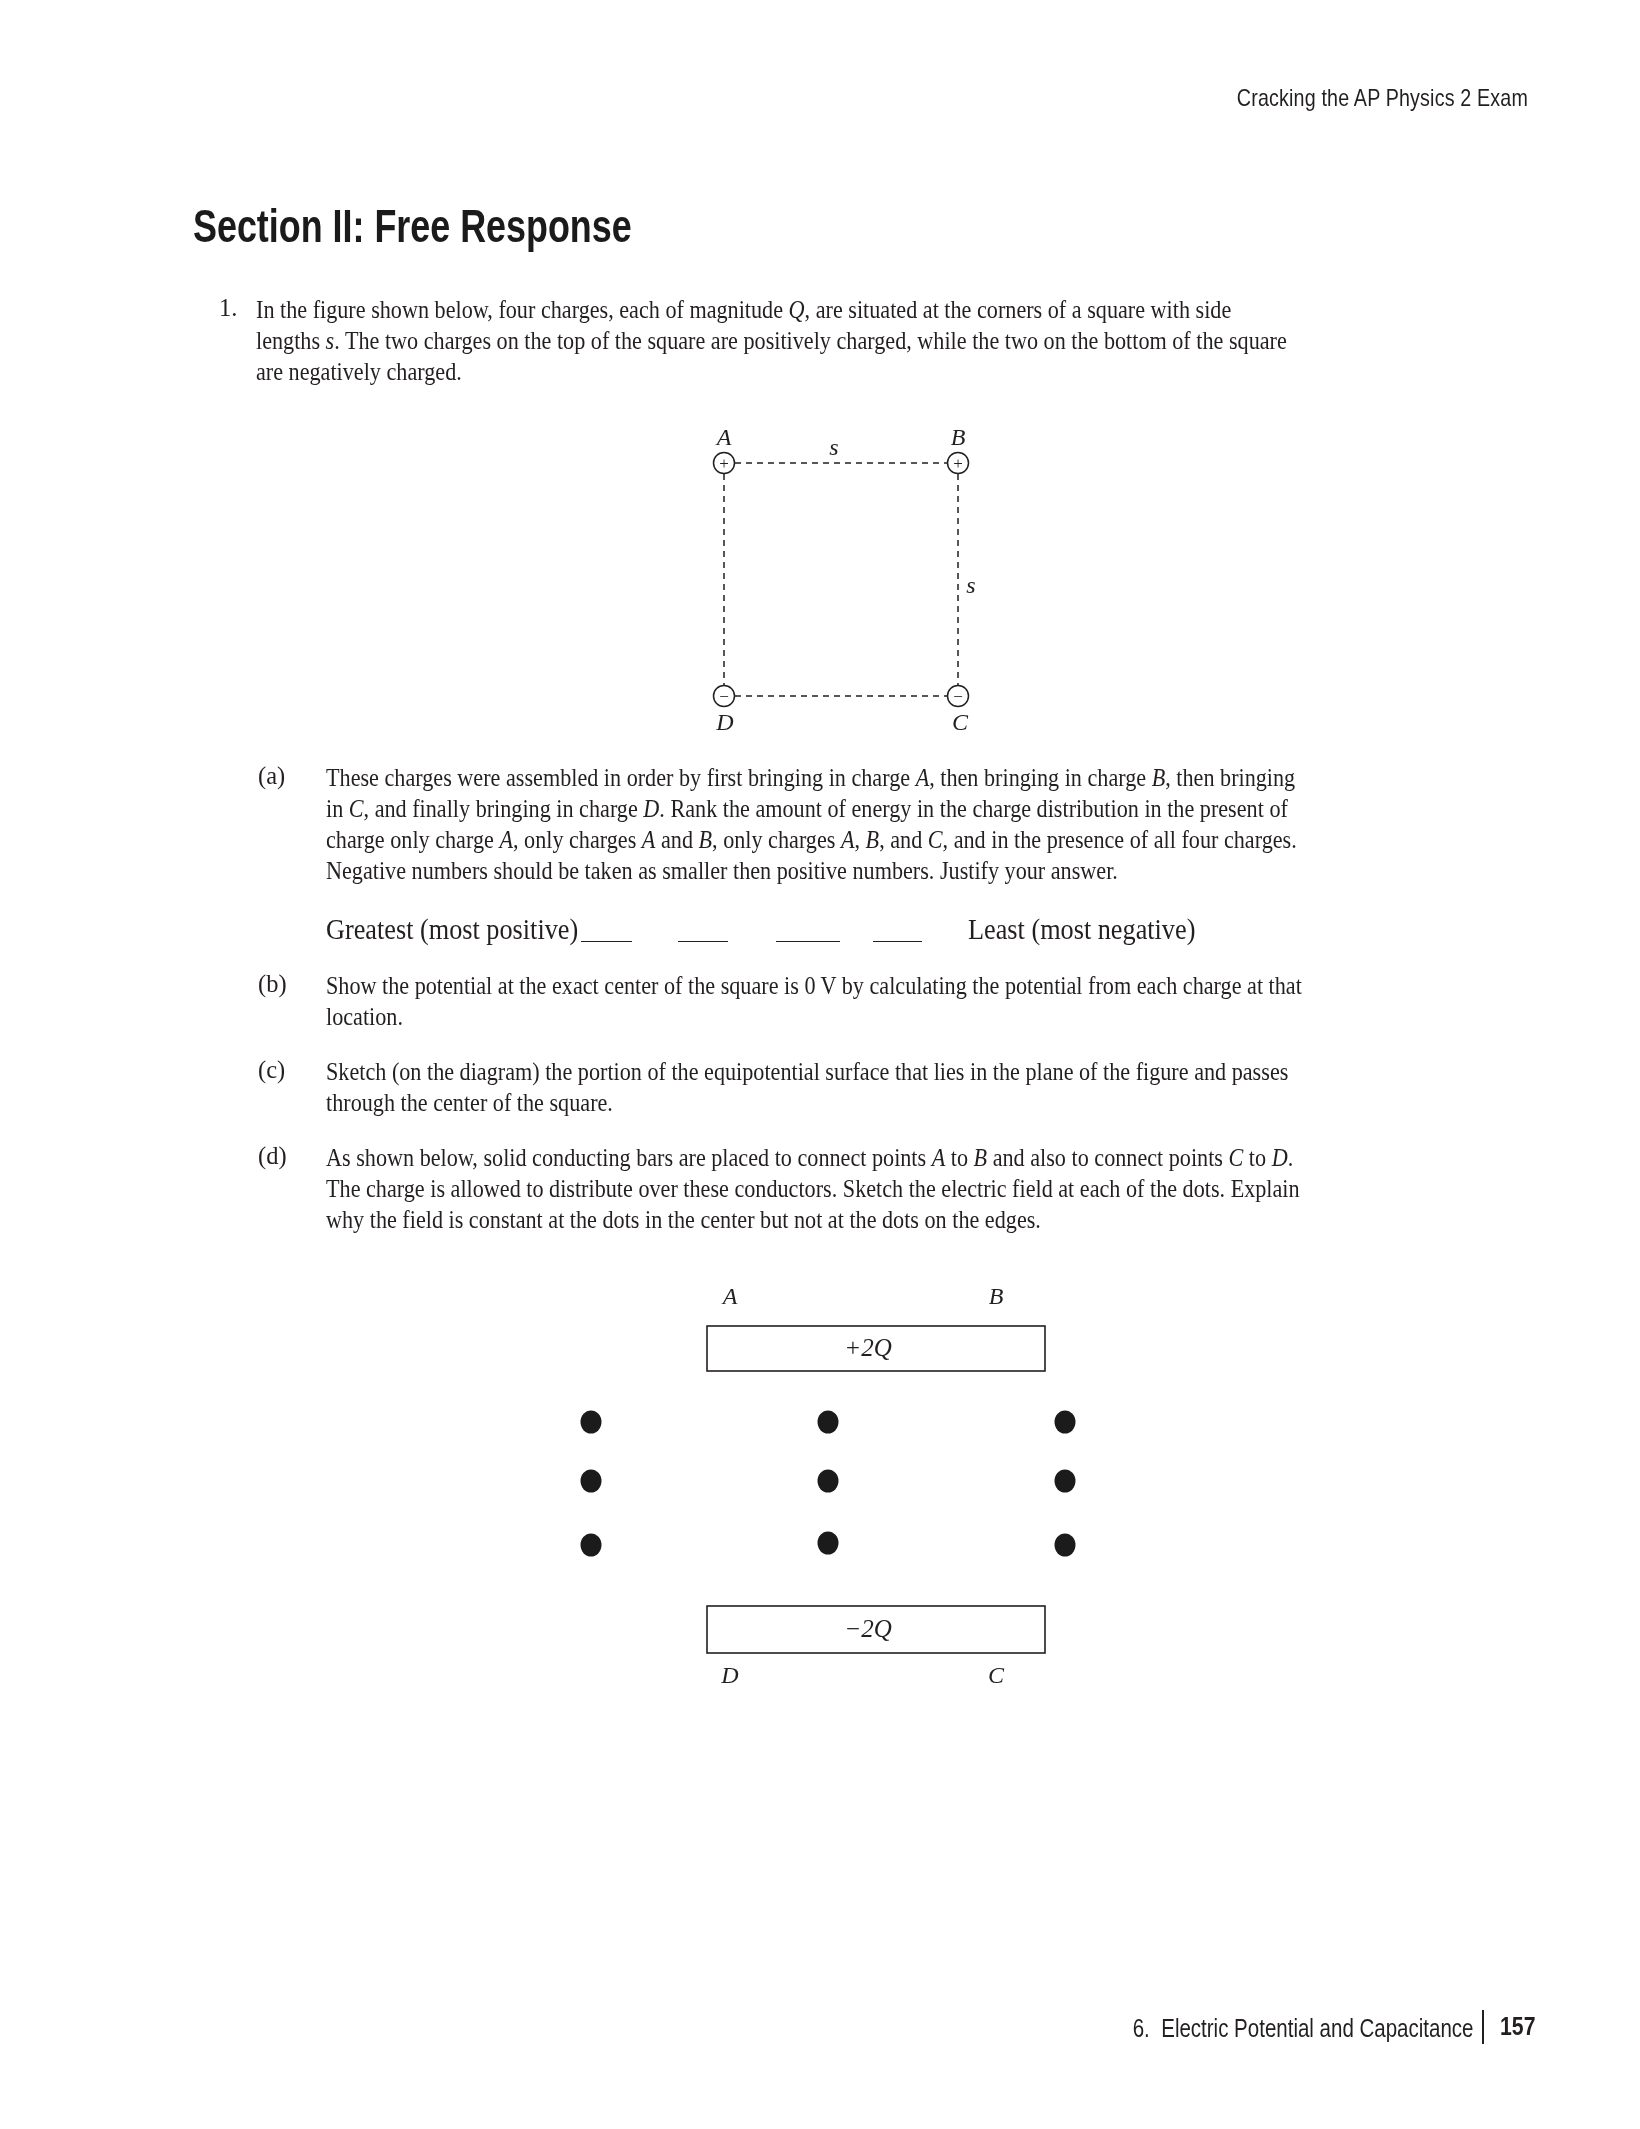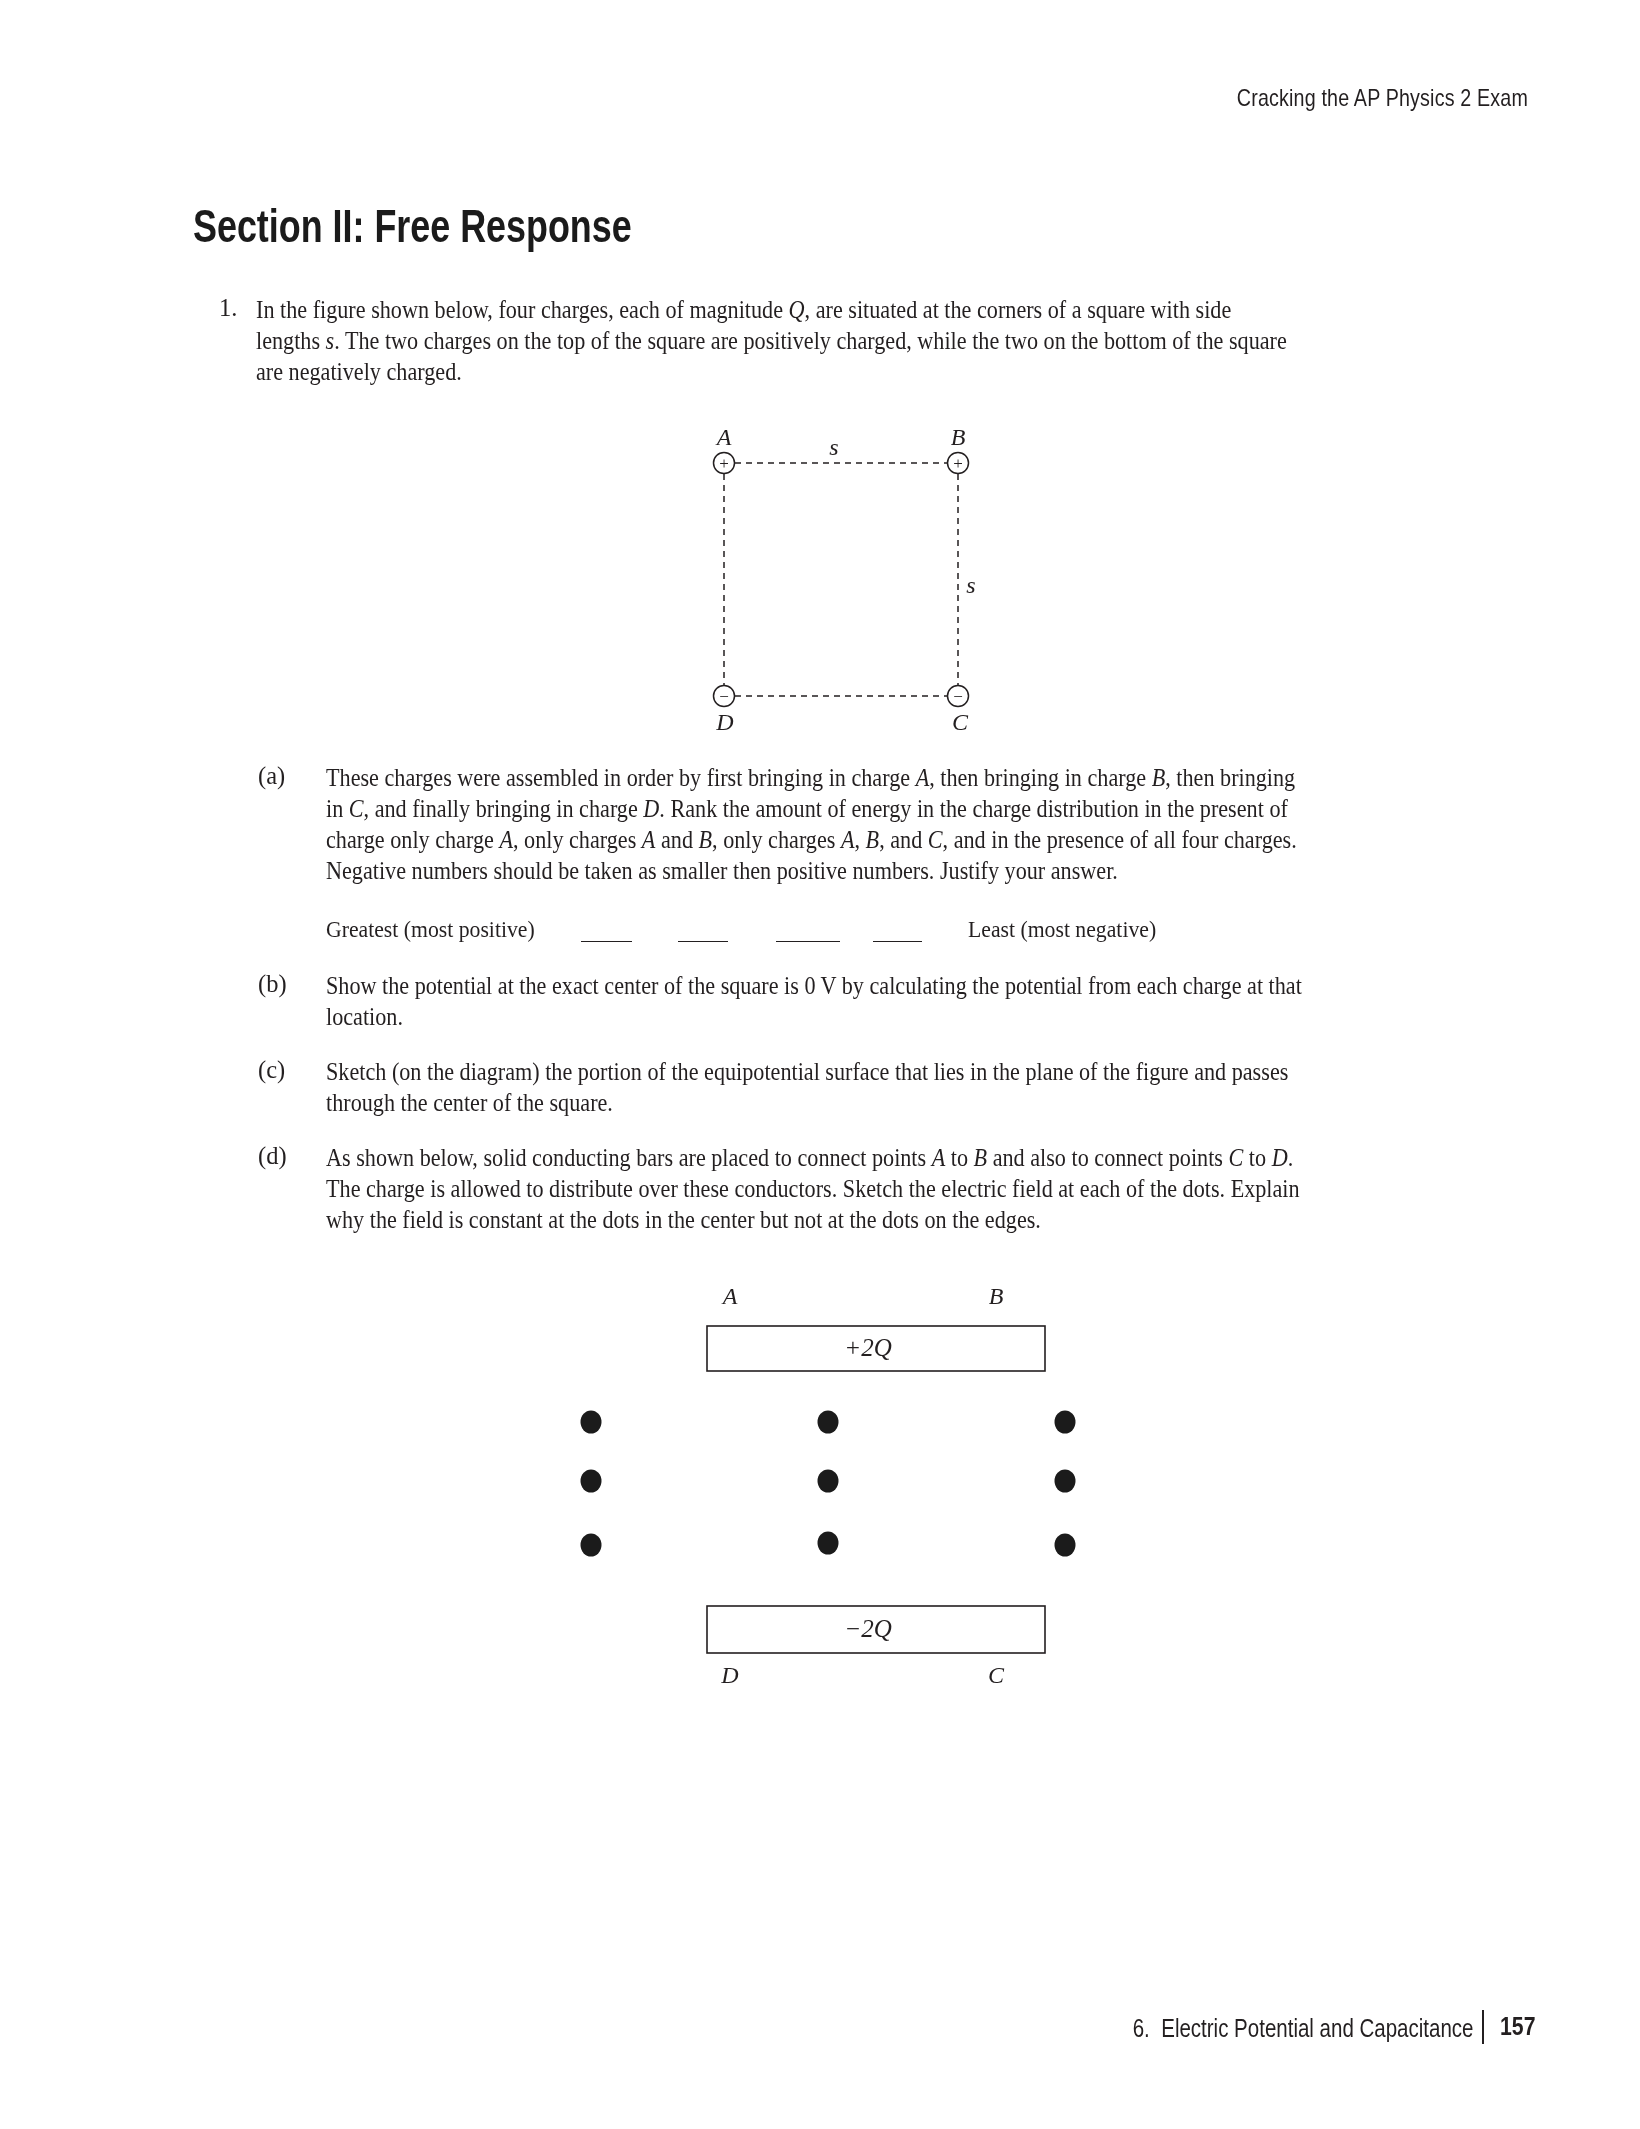--- a/index.html
+++ b/index.html
@@ -68,21 +68,21 @@
 </svg>
 
 <div class="abs serif plabel" style="left:258px; top:762px;">(a)</div>
 <div class="abs serif para" style="left:326px; top:762px;">
   <div>These charges were assembled in order by first bringing in charge <i>A</i>, then bringing in charge <i>B</i>, then bringing</div>
   <div>in <i>C</i>, and finally bringing in charge <i>D</i>. Rank the amount of energy in the charge distribution in the present of</div>
   <div>charge only charge <i>A</i>, only charges <i>A</i> and <i>B</i>, only charges <i>A</i>, <i>B</i>, and <i>C</i>, and in the presence of all four charges.</div>
   <div>Negative numbers should be taken as smaller then positive numbers. Justify your answer.</div>
 </div>
 
-<div class="abs serif" style="left:326px; top:914px; font-size:24px; line-height:31px; width:900px; height:31px;">
+<div class="abs serif" style="left:326px; top:914px; font-size:29px; line-height:31px; width:900px; height:31px;">
   <span class="abs" style="left:0; top:0; white-space:nowrap; transform:scaleX(0.905); transform-origin:left top;">Greatest (most positive)</span>
   <span class="abs" style="left:255px; top:27px; width:51px; height:0; border-top:1.6px solid #231f20;"></span>
   <span class="abs" style="left:352px; top:27px; width:50px; height:0; border-top:1.6px solid #231f20;"></span>
   <span class="abs" style="left:450px; top:27px; width:64px; height:0; border-top:1.6px solid #231f20;"></span>
   <span class="abs" style="left:547px; top:27px; width:49px; height:0; border-top:1.6px solid #231f20;"></span>
   <span class="abs" style="left:642px; top:0; white-space:nowrap; transform:scaleX(0.905); transform-origin:left top;">Least (most negative)</span>
 </div>
 
 <div class="abs serif plabel" style="left:258px; top:970px;">(b)</div>
 <div class="abs serif para" style="left:326px; top:970px;">

